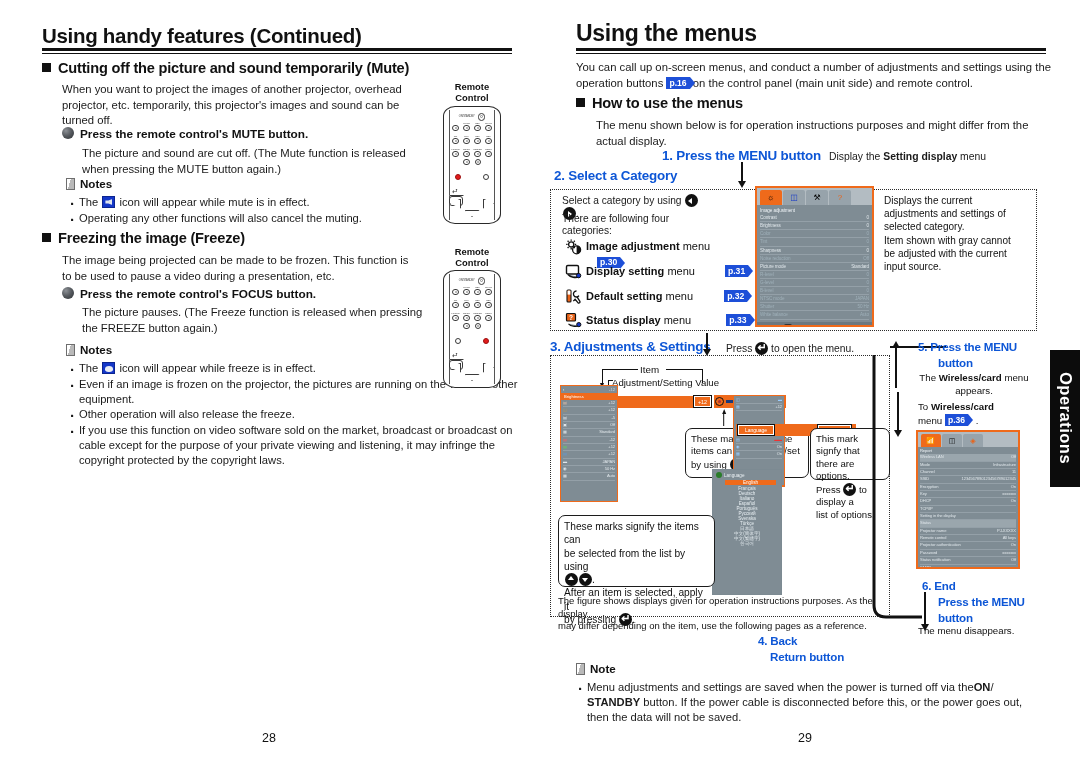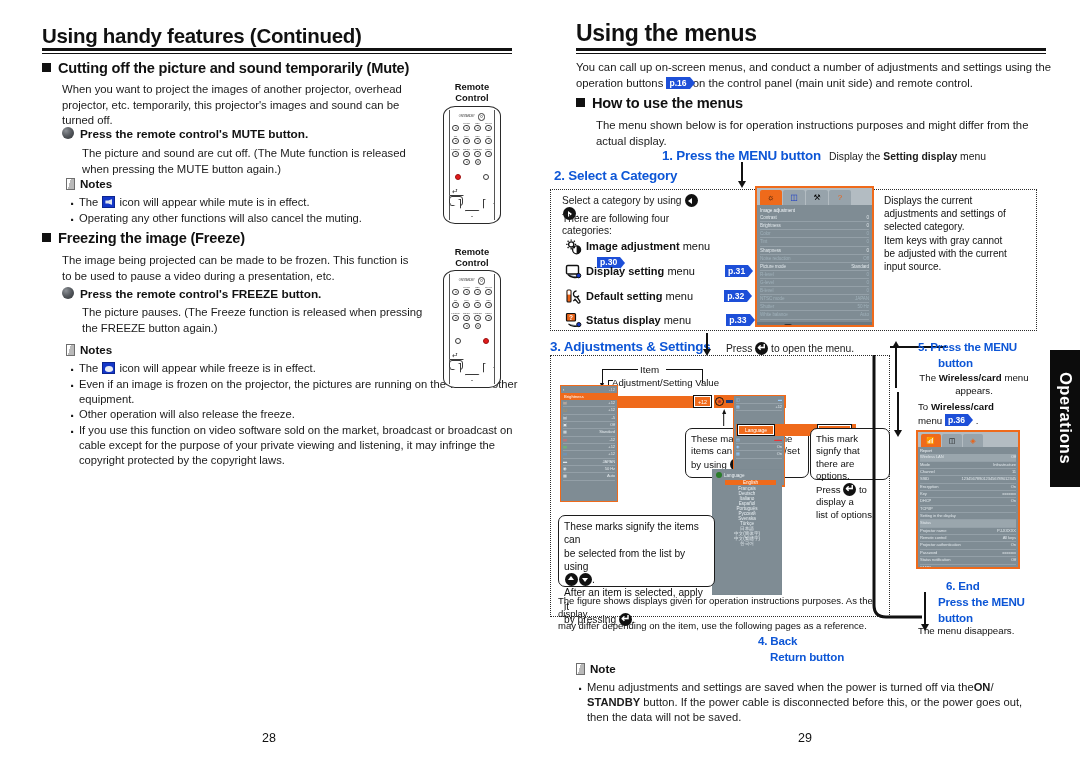--- a/index.html
+++ b/index.html
@@ -417,21 +417,21 @@
       </div>
     </div>
 
     <div class="sec-head" style="left:42px; top:230px; width:470px;">
       <span class="sq-bullet"></span><span>Freezing the image (Freeze)</span>
     </div>
 
     <div class="para" style="left:62px; top:253px; width:358px;">The image being projected can be made to be frozen. This function is to be used to pause a video during a presentation, etc.</div>
 
     <div class="sub-head" style="left:62px; top:287px; width:380px;">
-      <span class="circ-bullet"></span><span>Press the remote control's FREEZE button.</span>
+      <span class="circ-bullet"></span><span>Press the remote control's FOCUS button.</span>
     </div>
 
     <div class="para" style="left:82px; top:305px; width:345px;">The picture pauses. (The Freeze function is released when pressing the FREEZE button again.)</div>
 
     <div class="notes-head" style="left:66px; top:343px;">
       <span class="note-flag"></span><span>Notes</span>
     </div>
 
     <ul class="bl" style="left:68px; top:361px; width:462px;">
       <li>
@@ -719,21 +719,21 @@
       <div class="osd-foot">
         <span class="rbtn"></span>
         <span>To Image adjustment menu</span>
       </div>
     </div>
 
     <div style="position:absolute; left:344px; top:194px; width:144px; font-size:10px; line-height:1.32; color:#111;">
       <div>Displays the current</div>
       <div>adjustments and settings of</div>
       <div>selected category.</div>
-      <div>Item keys with gray cannot</div>
+      <div>Item shown with gray cannot</div>
       <div>be adjusted with the current</div>
       <div>input source.</div>
     </div>
 
     <div class="step-lbl" style="left:10px; top:339px;">3. Adjustments &amp; Settings</div>
     <div class="body-txt" style="position:absolute; left:186px; top:342px; font-size:10.3px;">
       <span>Press</span>
       <span class="enter-ic"></span>
       <span>to open the menu.</span>
     </div>
@@ -1021,21 +1021,21 @@
           </div>
         <div class="osd-row" style="font-size:4.1px;">
             <span>SMTP server</span>
             <span>xxx.xxx.xxx.xxx</span>
           </div>
 
       </div>
 
     </div>
 
-    <div class="step-lbl sm" style="left:382px; top:579px;margin-left:24px;">6. End</div>
+    <div class="step-lbl sm" style="left:382px; top:579px;">6. End</div>
     <div class="step-lbl sm" style="left:398px; top:595px;">Press the MENU</div>
     <div class="step-lbl sm" style="left:398px; top:611px;">button</div>
     <div class="arrow-v" style="left:384px; top:592px; height:32px;"></div>
     <div style="position:absolute; left:378px; top:625px; font-size:9.7px; color:#111;">The menu disappears.</div>
 
     <div class="notes-head" style="left:36px; top:662px;">
       <span class="note-flag"></span><span>Note</span>
     </div>
     <ul class="bl" style="left:36px; top:680px; width:472px;">
       <li>

